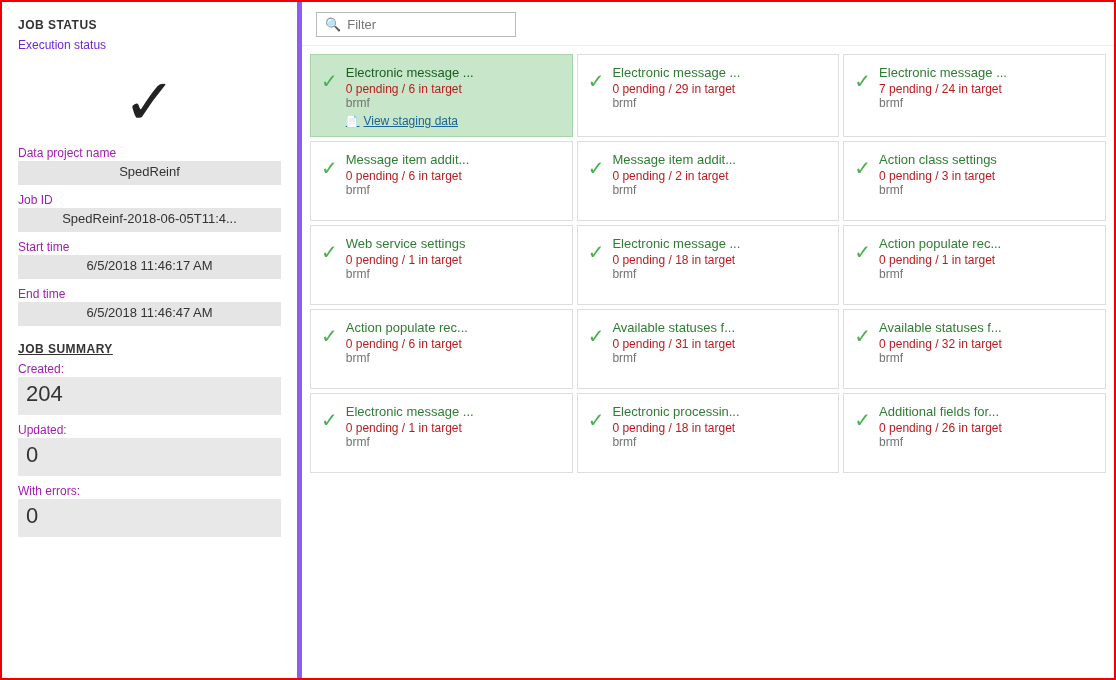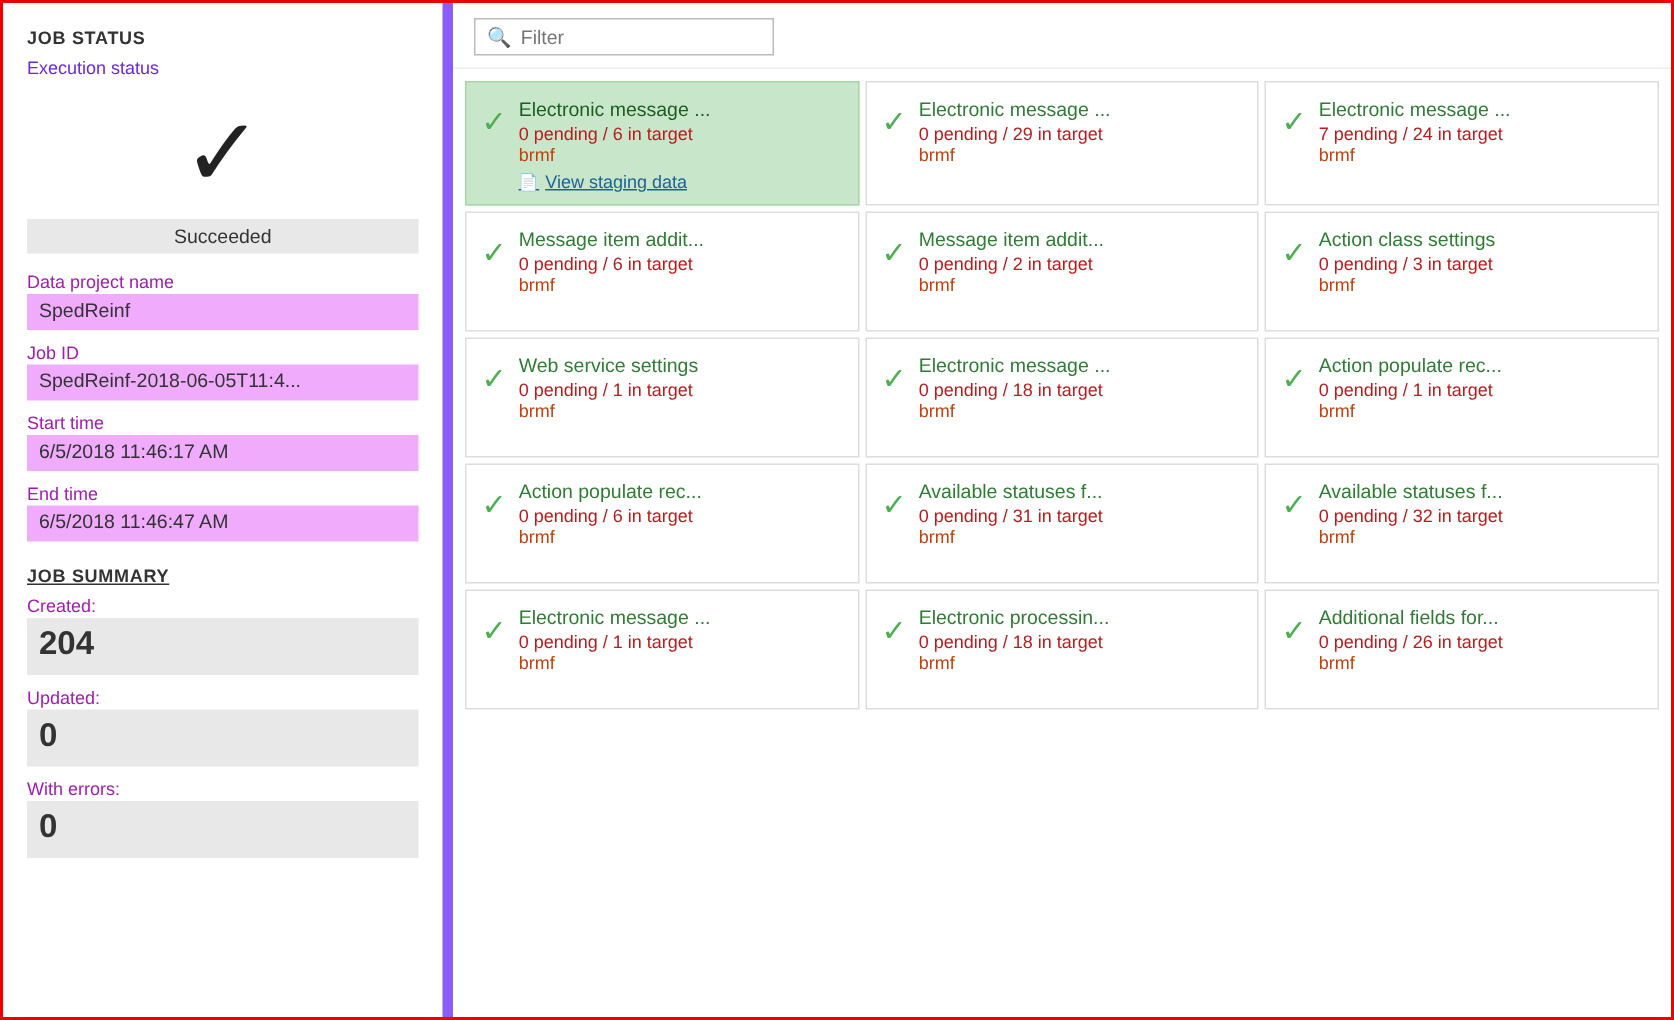--- a/index.html
+++ b/index.html
@@ -13,21 +13,21 @@
       border: 2px solid #e00;
       width: 1116px;
       height: 680px;
       display: flex;
       overflow: hidden;
     }
     
     .left-panel {
       width: 300px;
       min-width: 300px;
-      border-right: 7px solid #8b5cf6;
+      border-right: 5px solid #8b5cf6;
       padding: 16px 16px;
       display: flex;
       flex-direction: column;
       gap: 4px;
     }
     .section-title {
       font-weight: 700;
       font-size: 12px;
       letter-spacing: 0.04em;
       text-transform: uppercase;
@@ -59,31 +59,32 @@
     }
     .field-group {
       margin-bottom: 4px;
     }
     .field-label {
       font-size: 12px;
       color: #a21caf;
       margin-bottom: 1px;
     }
     .field-value {
-      background: #f0abfc;
+      background: #e5e5e5;
       padding: 3px 8px;
       font-size: 13px;
       min-height: 24px;
       display: block;
+      text-align: center;
     }
     .field-value-large {
       background: #e8e8e8;
       padding: 4px 8px;
       font-size: 22px;
-      font-weight: 700;
+      font-weight: 400;
       min-height: 38px;
       display: block;
     }
     
     .right-panel {
       flex: 1;
       display: flex;
       flex-direction: column;
       overflow: hidden;
     }
@@ -154,21 +155,21 @@
     .card.highlighted .card-title {
       color: #1b5e20;
     }
     .card-pending {
       font-size: 12px;
       color: #b91c1c;
       margin-top: 2px;
     }
     .card-brmf {
       font-size: 12px;
-      color: #c2410c;
+      color: #737373;
     }
     .card-link {
       display: flex;
       align-items: center;
       gap: 4px;
       color: #1a6496;
       font-size: 12px;
       margin-top: 4px;
       cursor: pointer;
       text-decoration: underline;
@@ -183,21 +184,20 @@
 <div class="outer-border">
 
   <div class="left-panel">
     <div class="section-title">JOB STATUS</div>
     <div class="sub-label">Execution status</div>
 
     <div class="checkmark-area">
       <span class="big-check">✓</span>
     </div>
 
-    <div class="status-badge">Succeeded</div>
 
     <div class="field-group">
       <div class="field-label">Data project name</div>
       <span class="field-value">SpedReinf</span>
     </div>
 
     <div class="field-group">
       <div class="field-label">Job ID</div>
       <span class="field-value">SpedReinf-2018-06-05T11:4...</span>
     </div>

